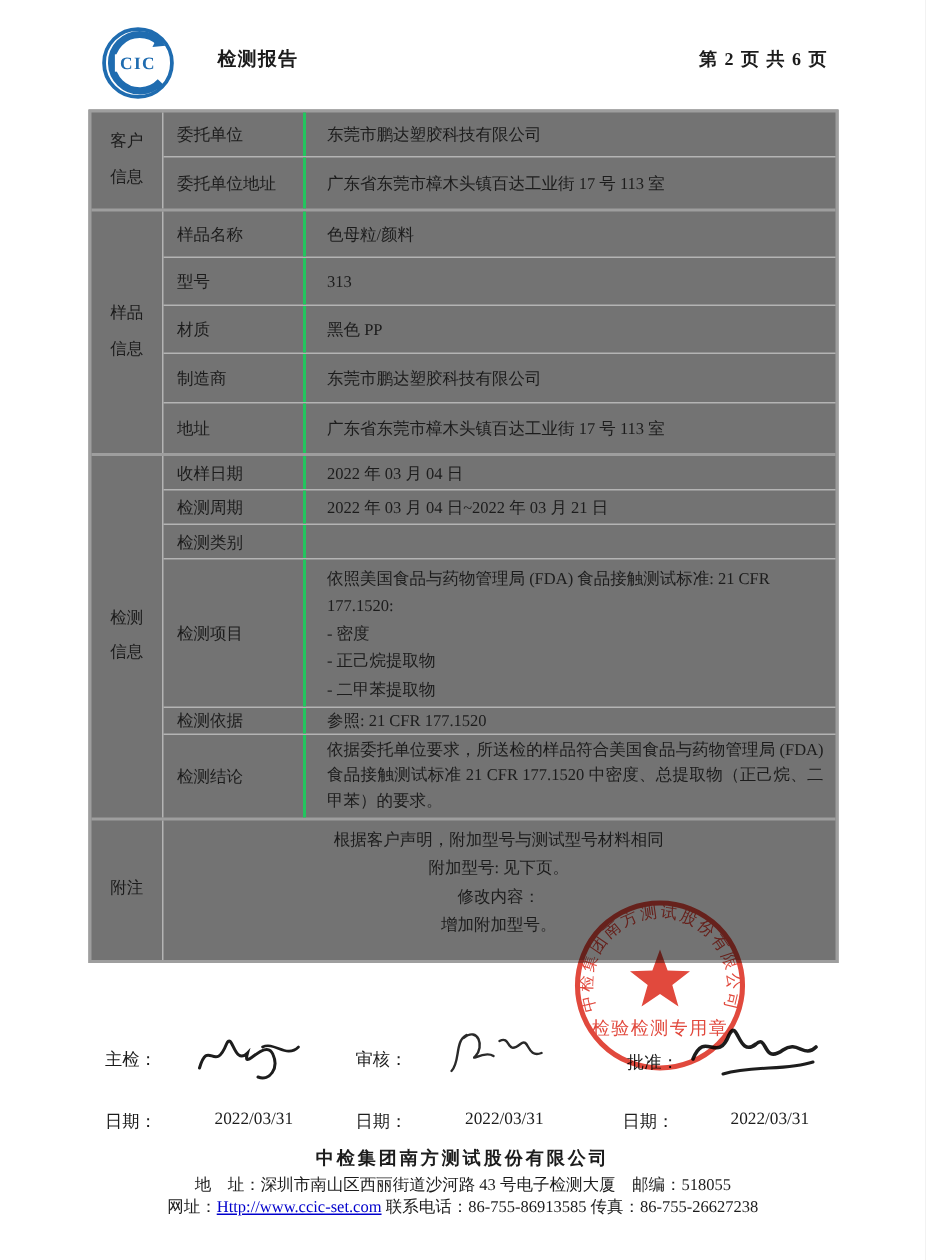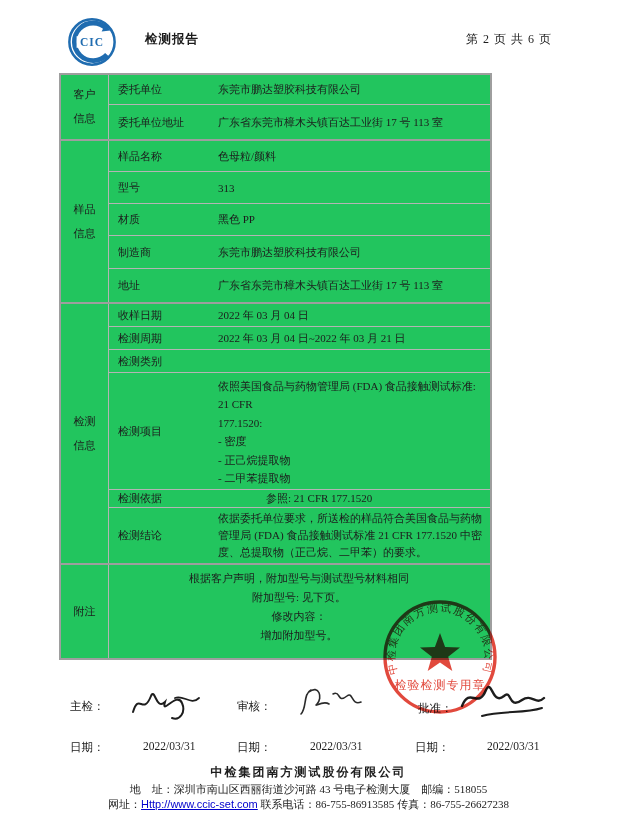--- a/index.html
+++ b/index.html
@@ -5,61 +5,61 @@
   * { margin:0; padding:0; box-sizing:border-box; }
   html,body { background:#ffffff; }
   body { font-family:"Liberation Serif","DejaVu Serif",serif; color:#1c1c1c; }
   .page { position:relative; width:617px; height:840px; background:#fff; overflow:hidden;
           font-size:11px; }
 
   
   .hdr-logo { position:absolute; left:63px; top:16px; width:58px; height:52px; }
   .hdr-title { position:absolute; left:145px; top:31px; font-size:12.5px; font-weight:bold; letter-spacing:1px; }
   .hdr-no { position:absolute; left:233px; top:31px; font-size:12px; font-weight:bold; }
-  .hdr-page { position:absolute; left:466px; top:31px; font-size:12px; font-weight:normal; letter-spacing:1px; }
-
-  
-  .rpt { position:absolute; left:59px; top:73px; width:433px; border:2px solid #9e9e9e; background:#22c55e; }
+  .hdr-page { position:absolute; left:466px; top:31px; font-size:12px; font-weight:bold; letter-spacing:1px; }
+
+  
+  .rpt { position:absolute; left:59px; top:73px; width:500px; border:2px solid #9e9e9e; background:#737373; }
   .sec { display:flex; border-bottom:2px solid #9e9e9e; }
   .sec:last-child { border-bottom:none; }
   .sec-label { width:48px; min-width:48px; border-right:1px solid #b4b4b4;
                display:flex; align-items:center; justify-content:center;
                text-align:center; line-height:2.15; padding:2px 11px; }
   .sec-rows { flex:1; display:flex; flex-direction:column; }
   .row { display:flex; border-bottom:1px solid #b4b4b4; }
   .row:last-child { border-bottom:none; }
   .cell-l { width:95px; min-width:95px; border-right:2px solid #22c55e;
             display:flex; align-items:center; padding-left:9px; }
   .cell-v { flex:1; display:flex; align-items:center; padding-left:14px; padding-right:0; }
   .cell-v.block { display:block; }
   .lines { padding:4px 10px 2px 0; line-height:18.4px; }
   .conclusion { line-height:16.9px; text-align:justify; padding:2px 8px 2px 0; }
   .notes-body { flex:1; padding:4px 10px 0 9px; line-height:19px;text-align:center; }
 
   .h30{min-height:30px;} .h34{min-height:34px;}
   .h31{min-height:31px;} .h32{min-height:32px;} .h33{min-height:33px;}
-  .h23{min-height:23px;} .h92{min-height:92px;} .h18{min-height:18px;gap:48px;} .h51{min-height:51px;}
+  .h23{min-height:23px;} .h92{min-height:92px;} .h18{min-height:18px;} .h51{min-height:51px;}
   .h93{min-height:93px;}
 
   
   .sig-label { position:absolute; font-size:11.5px; }
   .sig-scribble { position:absolute; }
   .date-label { position:absolute; font-size:11.5px; }
   .date-value { position:absolute; font-size:11.5px; }
 
   
   .stamp { position:absolute; left:379px; top:596px; width:122px; height:122px;
            mix-blend-mode:multiply; opacity:.92; pointer-events:none; }
 
   
   .ftr { position:absolute; left:0; width:617px; text-align:center; }
   .ftr-company { top:764px; font-size:12px; font-weight:bold; letter-spacing:2px; }
   .ftr-addr { top:782px; font-size:11px; }
   .ftr-web { top:797px; font-size:11px; }
-  .weblink { color:#0000cc; text-decoration:underline; font-family:Liberation Sans, sans-serif; }
+  .weblink { color:#0000cc; text-decoration:underline; font-family:Liberation Serif, serif; }
 </style>
 </head>
 <body>
 
 <div class="page">
 
   <svg class="hdr-logo" viewBox="0 0 60 54">
     <circle cx="30" cy="27" r="23.5" fill="none" stroke="#1f6cb0" stroke-width="2.6"></circle>
     <path d="M45,13 A 19.5,19.5 0 1 0 45.5,40" fill="none" stroke="#1f6cb0" stroke-width="5"></path>
     <path d="M44,8 L49,15 L40,16 Z" fill="#1f6cb0"></path>

